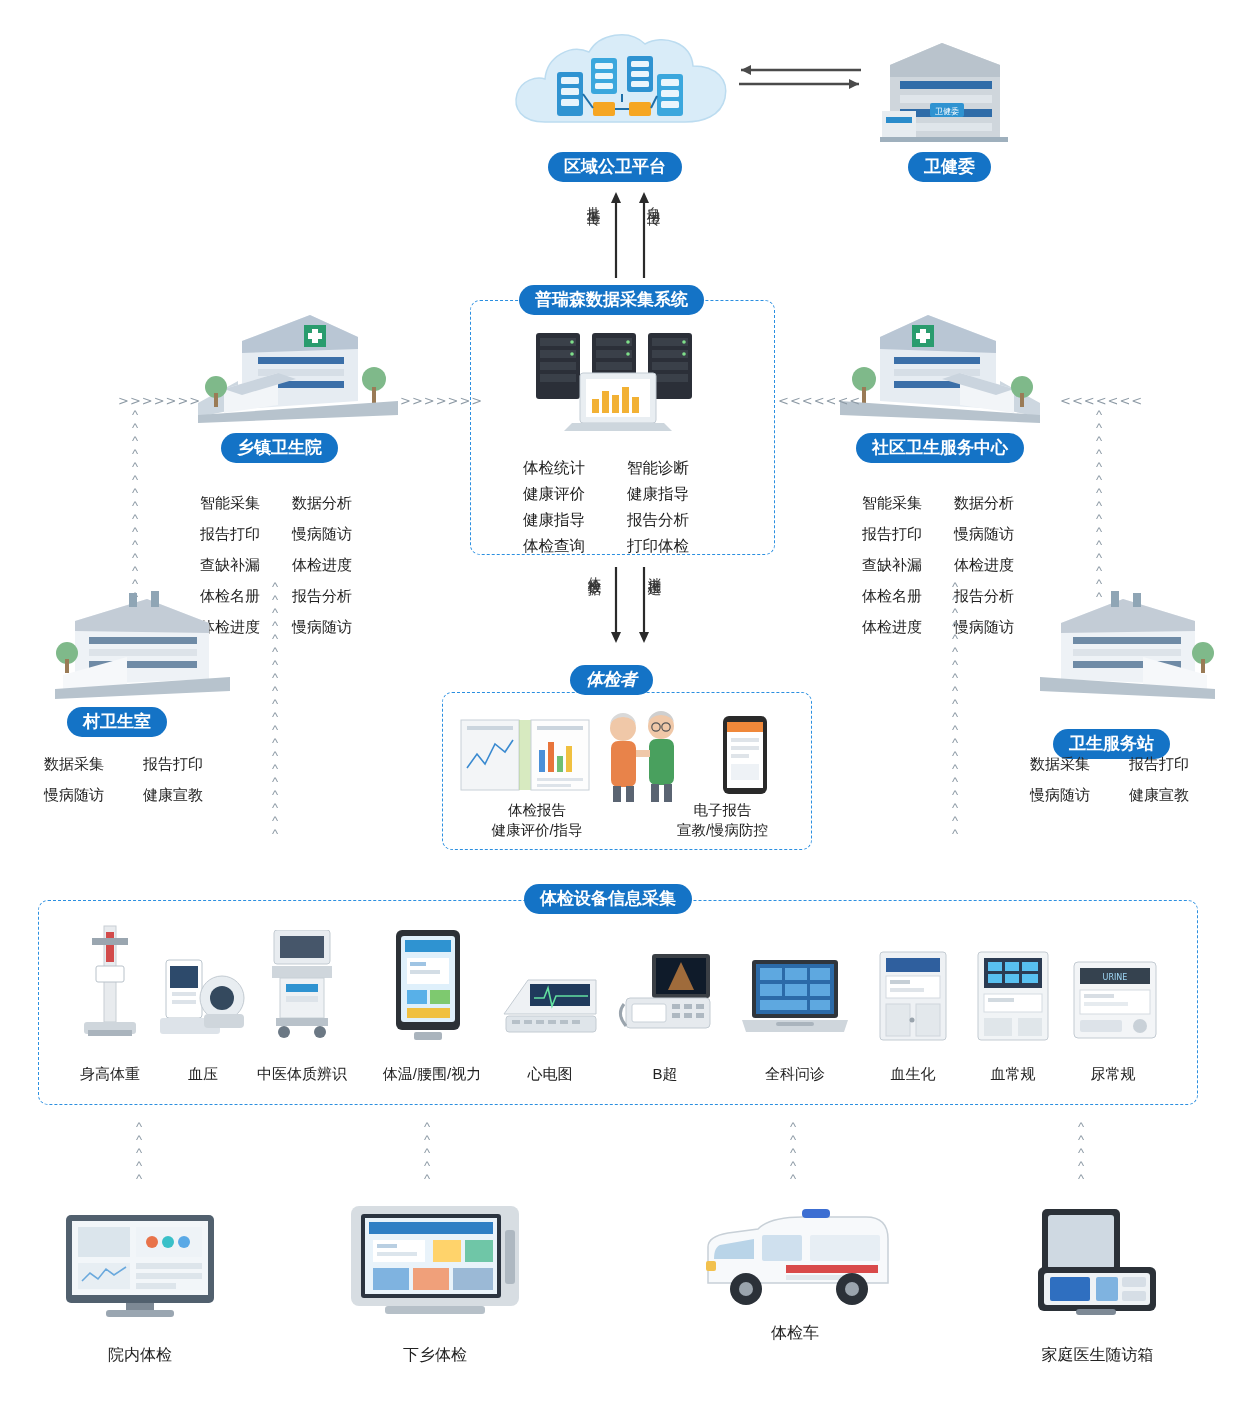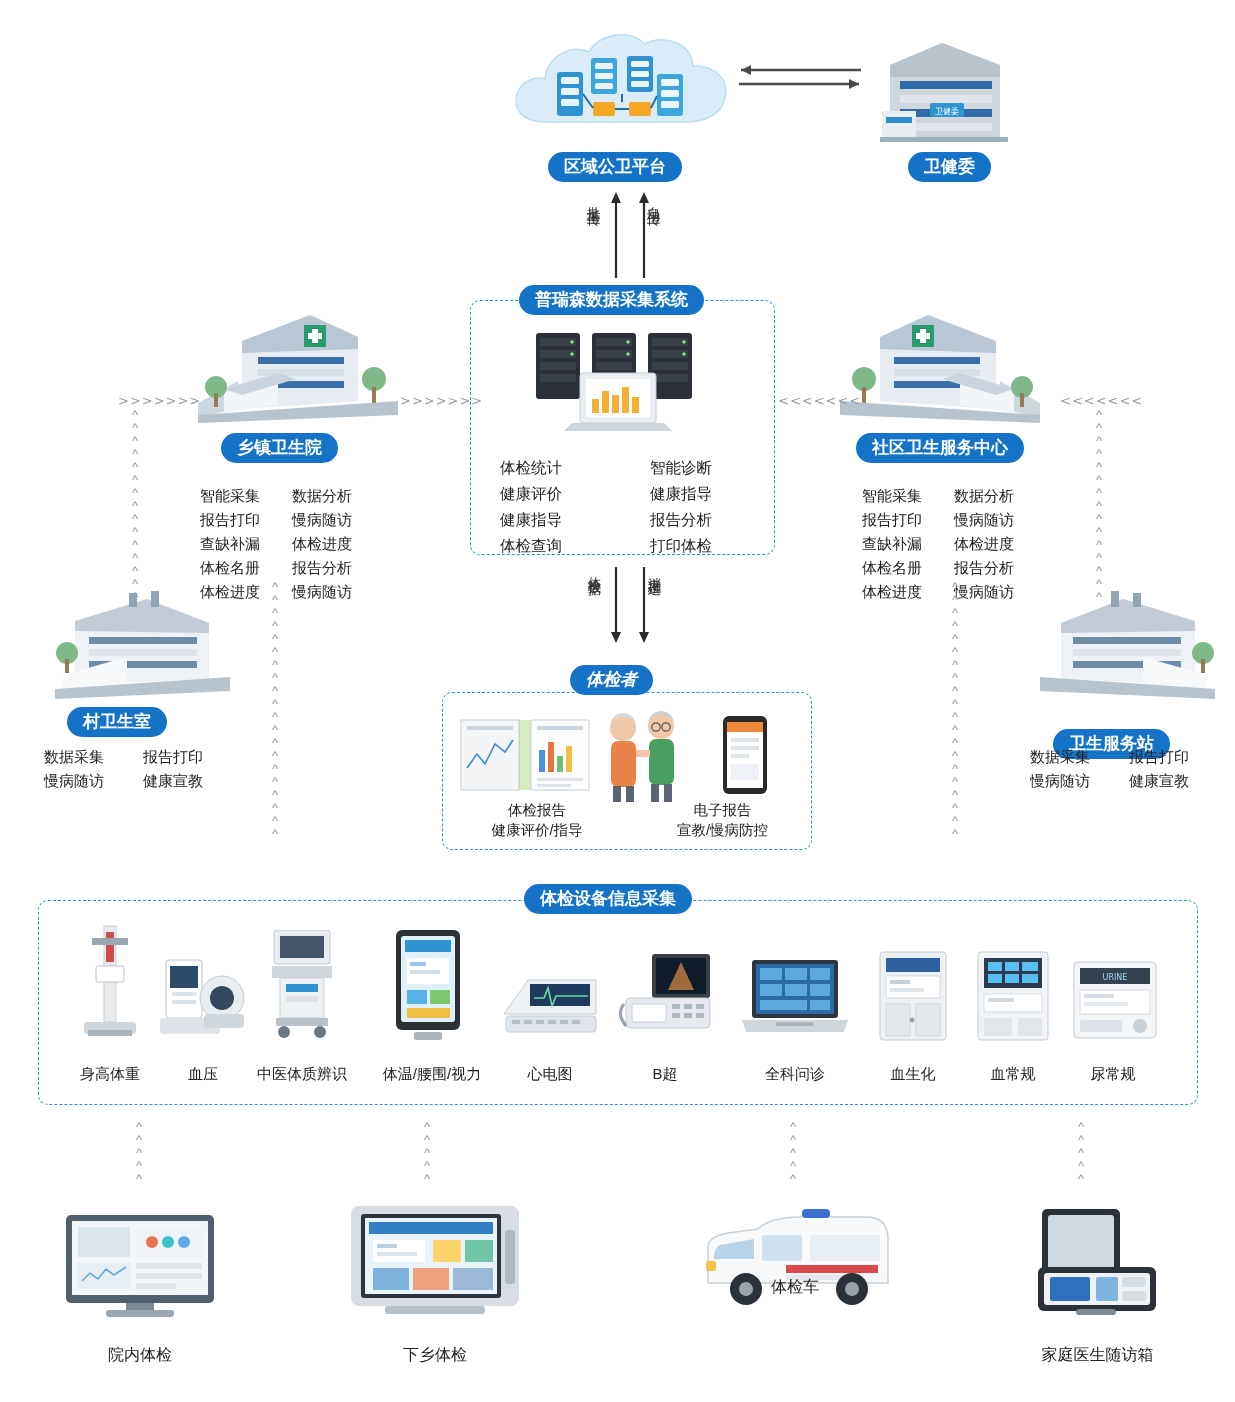--- a/index.html
+++ b/index.html
@@ -12,25 +12,25 @@
   
   .pill{
     background:#1473c6;color:#fff;border-radius:16px;text-align:center;
     font-size:17px;font-weight:bold;line-height:30px;height:30px;white-space:nowrap;
     padding:0 16px;box-sizing:border-box;
   }
   
   .dashbox{border:1.5px dashed #2b8fe0;border-radius:10px;box-sizing:border-box;}
   
   .svclist{font-size:15px;color:#222;line-height:24px;}
-  .svclist .row{display:flex;}
+  .svclist .row{display:flex;margin-top:7px;}
   .svclist .c1{width:92px;}
   .svclist .c2{width:92px;}
   .center-list{font-size:15.5px;color:#222;line-height:26px;}
-  .center-list .row{display:flex;justify-content:space-between;}
+  .center-list .row{display:flex;justify-content:center;}
   .center-list .c1{width:104px;text-align:left;}
   .center-list .c2{width:100px;text-align:left;}
   
   .vtext{
     writing-mode:vertical-rl;text-orientation:upright;font-size:13.5px;color:#333;
     letter-spacing:2px;line-height:16px;
   }
   
   .devlabel{font-size:15px;color:#222;text-align:center;white-space:nowrap;}
   .bottomlabel{font-size:16px;color:#222;text-align:center;white-space:nowrap;}
@@ -717,21 +717,21 @@
     <rect x="96" y="60" width="92" height="8" fill="#d94a4a"></rect>
     <rect x="96" y="70" width="60" height="5" fill="#e2e8ed"></rect>
     <rect x="112" y="4" width="28" height="9" rx="4" fill="#3c6ed2"></rect>
     <circle cx="56" cy="84" r="16" fill="#2b3138"></circle>
     <circle cx="56" cy="84" r="7" fill="#9aa4ad"></circle>
     <circle cx="162" cy="84" r="16" fill="#2b3138"></circle>
     <circle cx="162" cy="84" r="7" fill="#9aa4ad"></circle>
     <rect x="16" y="56" width="10" height="10" rx="2" fill="#f2c14e"></rect>
   </svg>
 </div>
-<div class="abs bottomlabel" style="left:735px;top:1277px;width:120px;">体检车</div>
+<div class="abs bottomlabel" style="left:735px;top:1323px;width:120px;">体检车</div>
 
 <div class="abs" style="left:1028px;top:1205px;width:135px;height:115px;">
   <svg width="135" height="115" viewBox="0 0 135 115">
     <rect x="14" y="4" width="78" height="66" rx="5" fill="#2b3138"></rect>
     <rect x="20" y="10" width="66" height="54" rx="3" fill="#cfd9e2"></rect>
     <rect x="10" y="62" width="118" height="44" rx="6" fill="#2b3138"></rect>
     <rect x="16" y="68" width="106" height="32" rx="3" fill="#eef2f5"></rect>
     <rect x="22" y="72" width="40" height="24" rx="2" fill="#2f6fc0"></rect>
     <rect x="68" y="72" width="22" height="24" rx="2" fill="#7fb3e0"></rect>
     <rect x="94" y="72" width="24" height="10" rx="2" fill="#d6dee6"></rect>

